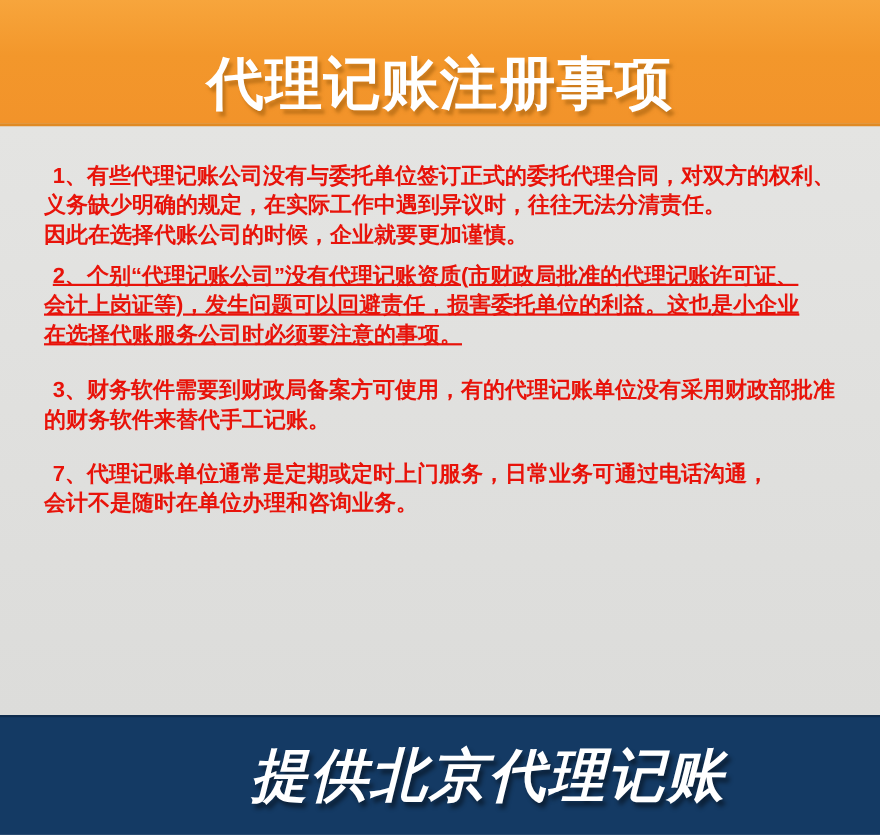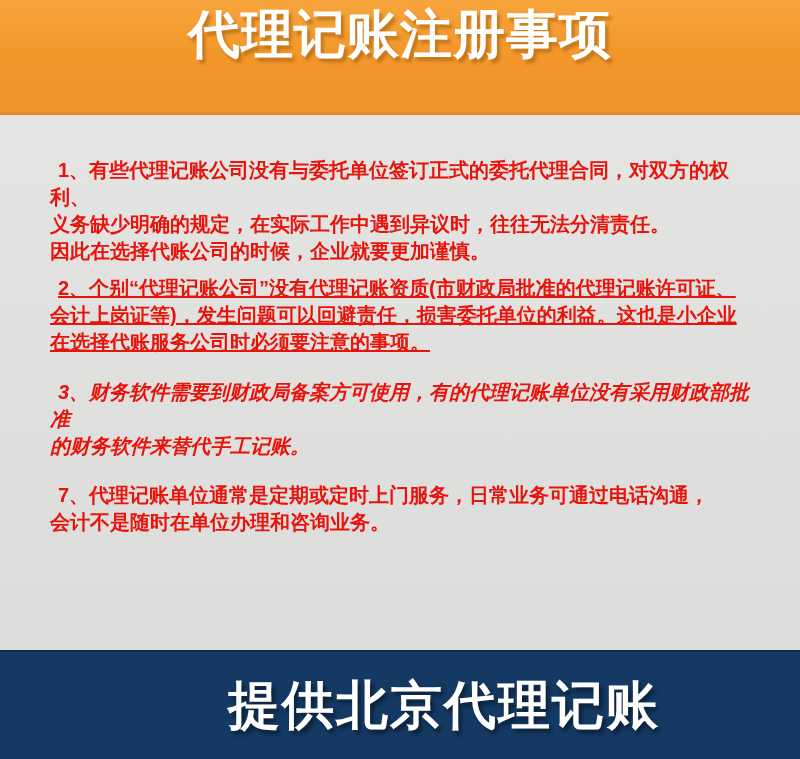--- a/index.html
+++ b/index.html
@@ -10,63 +10,64 @@
     overflow: hidden;
     font-family: "Liberation Sans", sans-serif;
     background: #E1E1DF;
   }
   
   .header {
     height: 112px;
     background: linear-gradient(180deg, #F7A53C 0%, #F3972B 45%, #F2932A 100%);
     border-bottom: 3px solid #E08A24;
     display: flex;
-    align-items: flex-start;
+    align-items: flex-end;
     justify-content: center;
   }
   .title {
     margin: 0;
     color: #FFFFFF;
     font-size: 52px;
     font-weight: bold;
     letter-spacing: 1px;
     text-shadow: 3px 4px 3px rgba(158, 92, 12, 0.55);
     white-space: nowrap;
   }
   
   .content {
     height: 535px;
     box-sizing: border-box;
     padding: 32px 34px 0 40px;
     background: linear-gradient(180deg, #E4E4E2 0%, #DFDFDD 60%, #DCDCDA 100%);
   }
   .para {
-    margin: 10px;
+    margin: 0;
     color: #E8130A;
     font-size: 20px;
     line-height: 27px;
     font-weight: bold;
     white-space: pre-line;   
     text-indent: 8px;        
     letter-spacing: 0px;
   }
   .para:nth-of-type(1) { margin-bottom: 10px; }
   .para:nth-of-type(2) { margin-bottom: 23px; text-decoration: underline; }
-  .para:nth-of-type(3) { margin-bottom: 22px; font-style: italic; }
+  .para:nth-of-type(3) { margin-bottom: 22px; }
   .para:nth-of-type(4) { margin-bottom: 31px; }
   
   .footer {
     height: 109px;
     box-sizing: border-box;
     border-top: 2px solid #0E2C4E;
     background: #143A64;
     display: flex;
     align-items: center;
     justify-content: center;
     padding-left: 88px; 
+    font-style: italic;
   }
   .footer-text {
     color: #FFFFFF;
     font-size: 52px;
     font-weight: bold;
     letter-spacing: 2px;
     text-shadow: 3px 4px 4px rgba(0, 0, 0, 0.45);
     white-space: nowrap;
   }
 </style>

